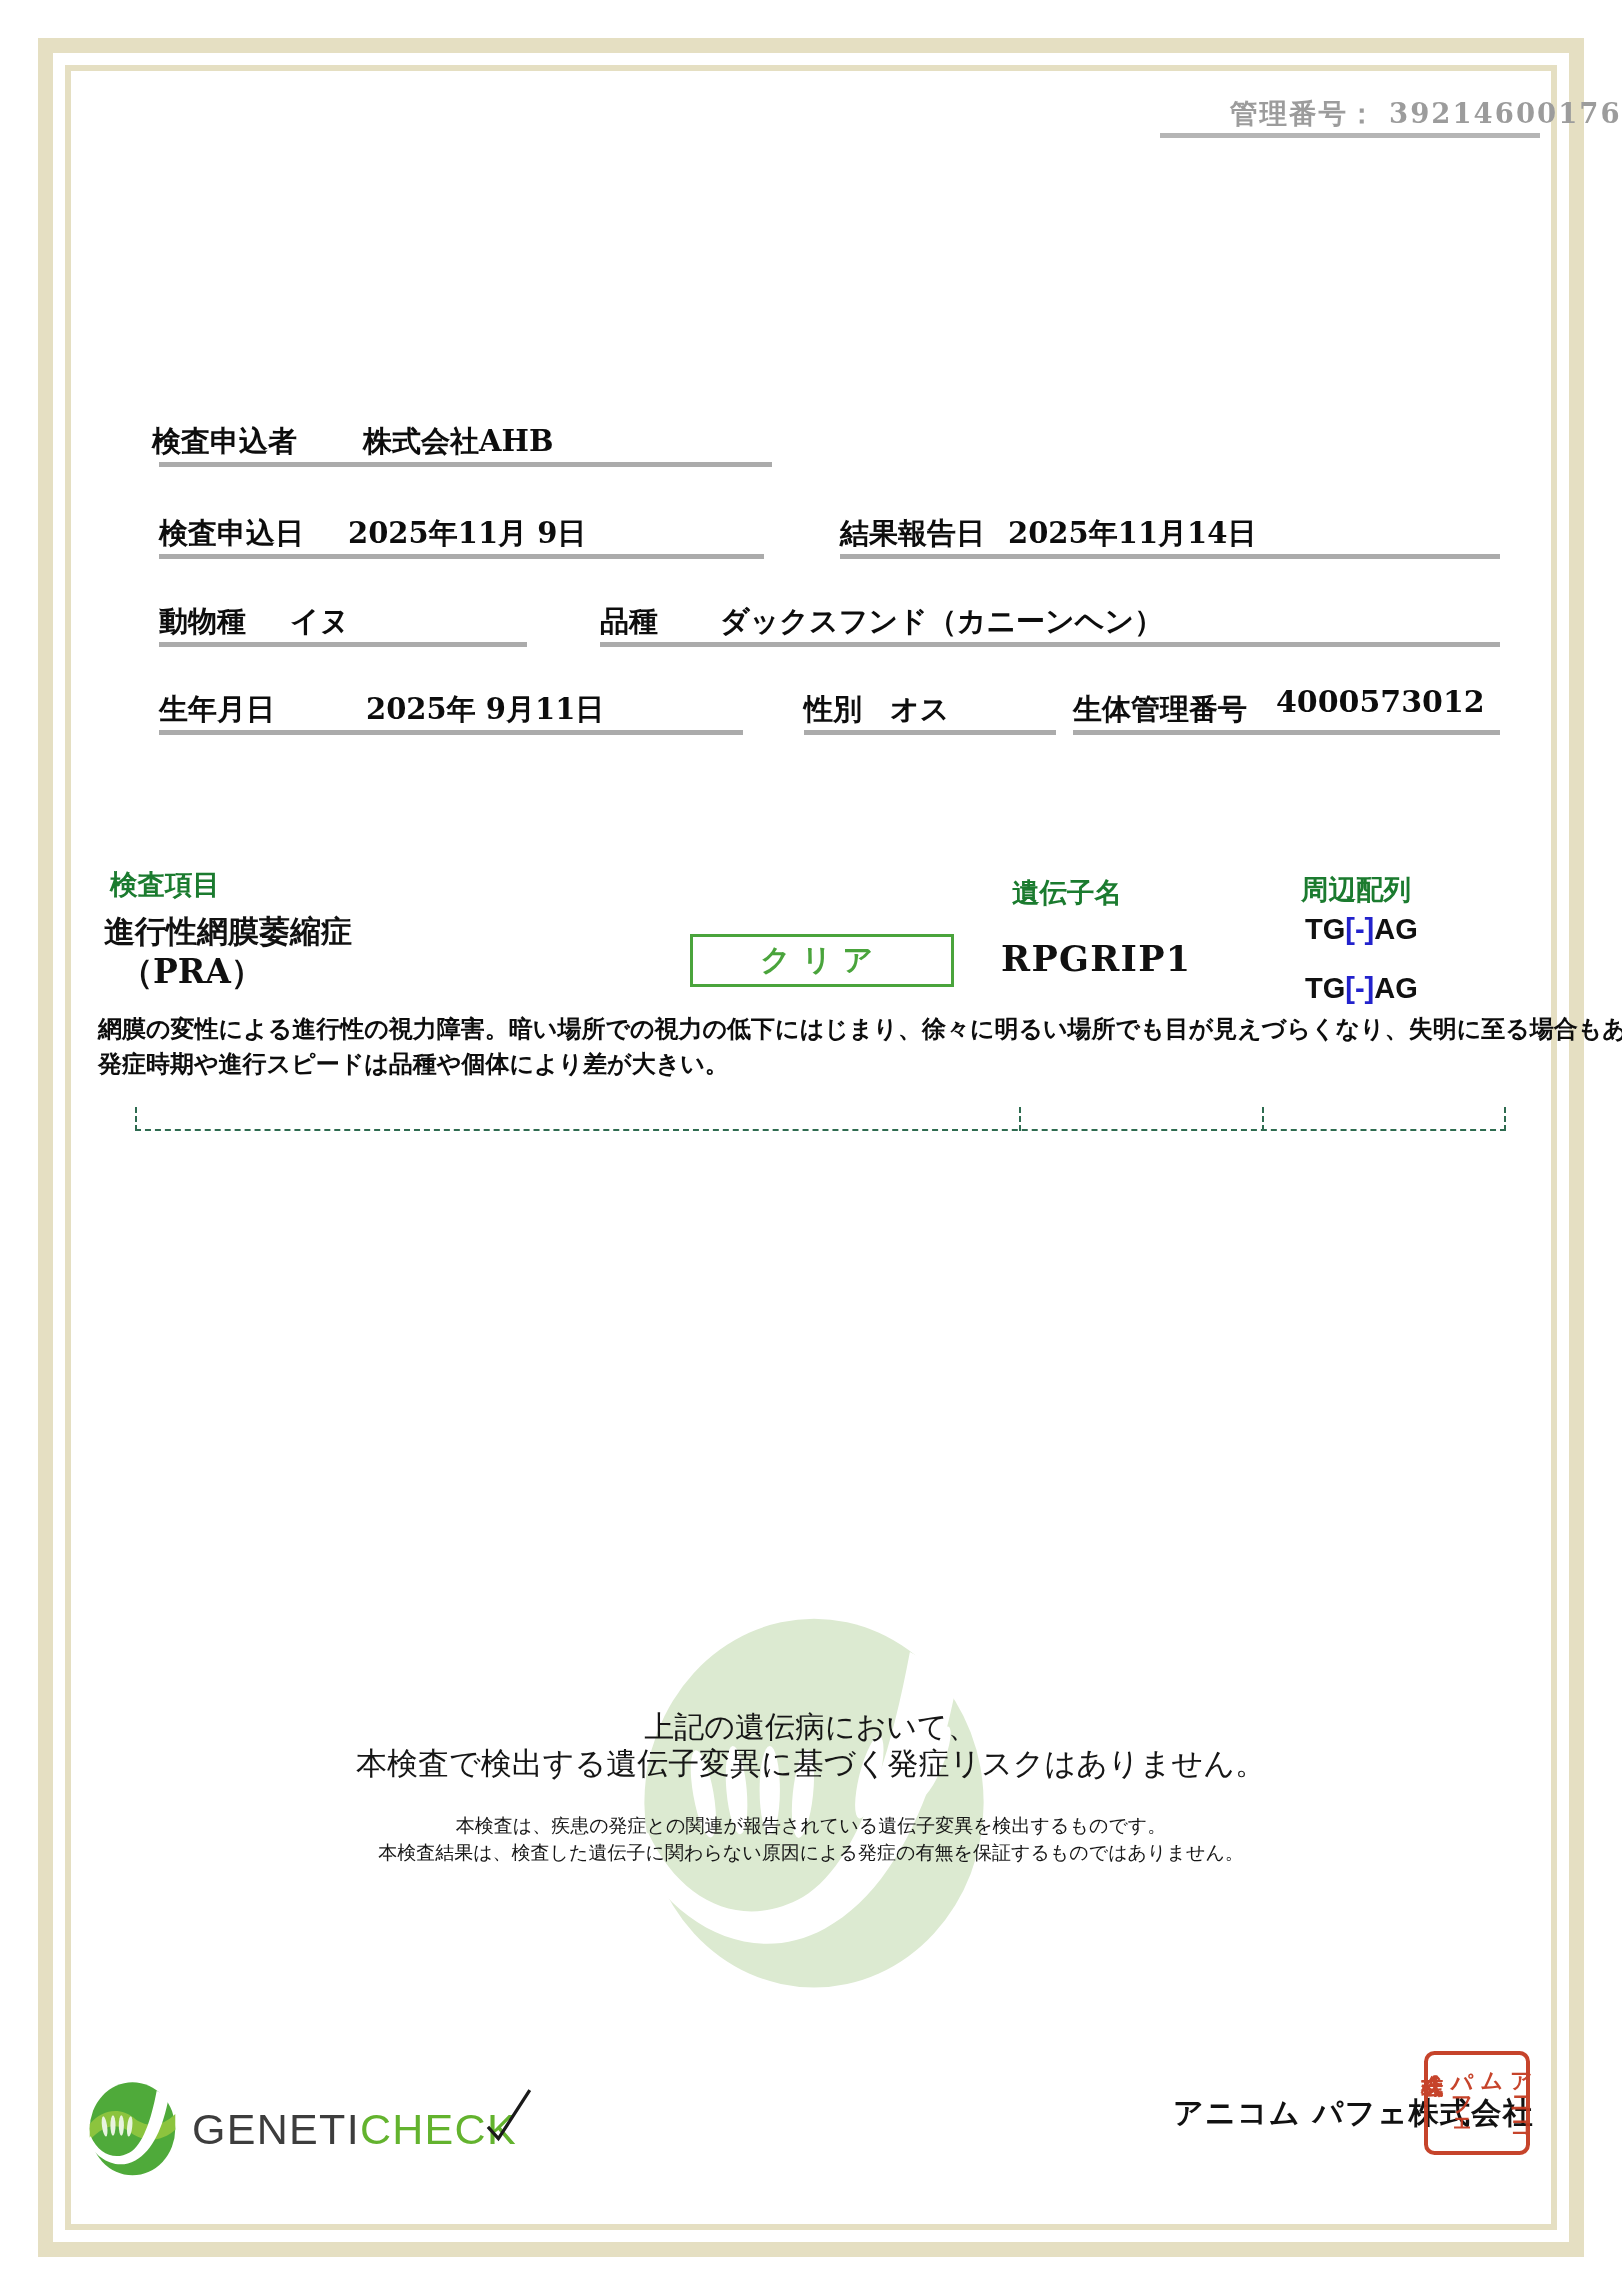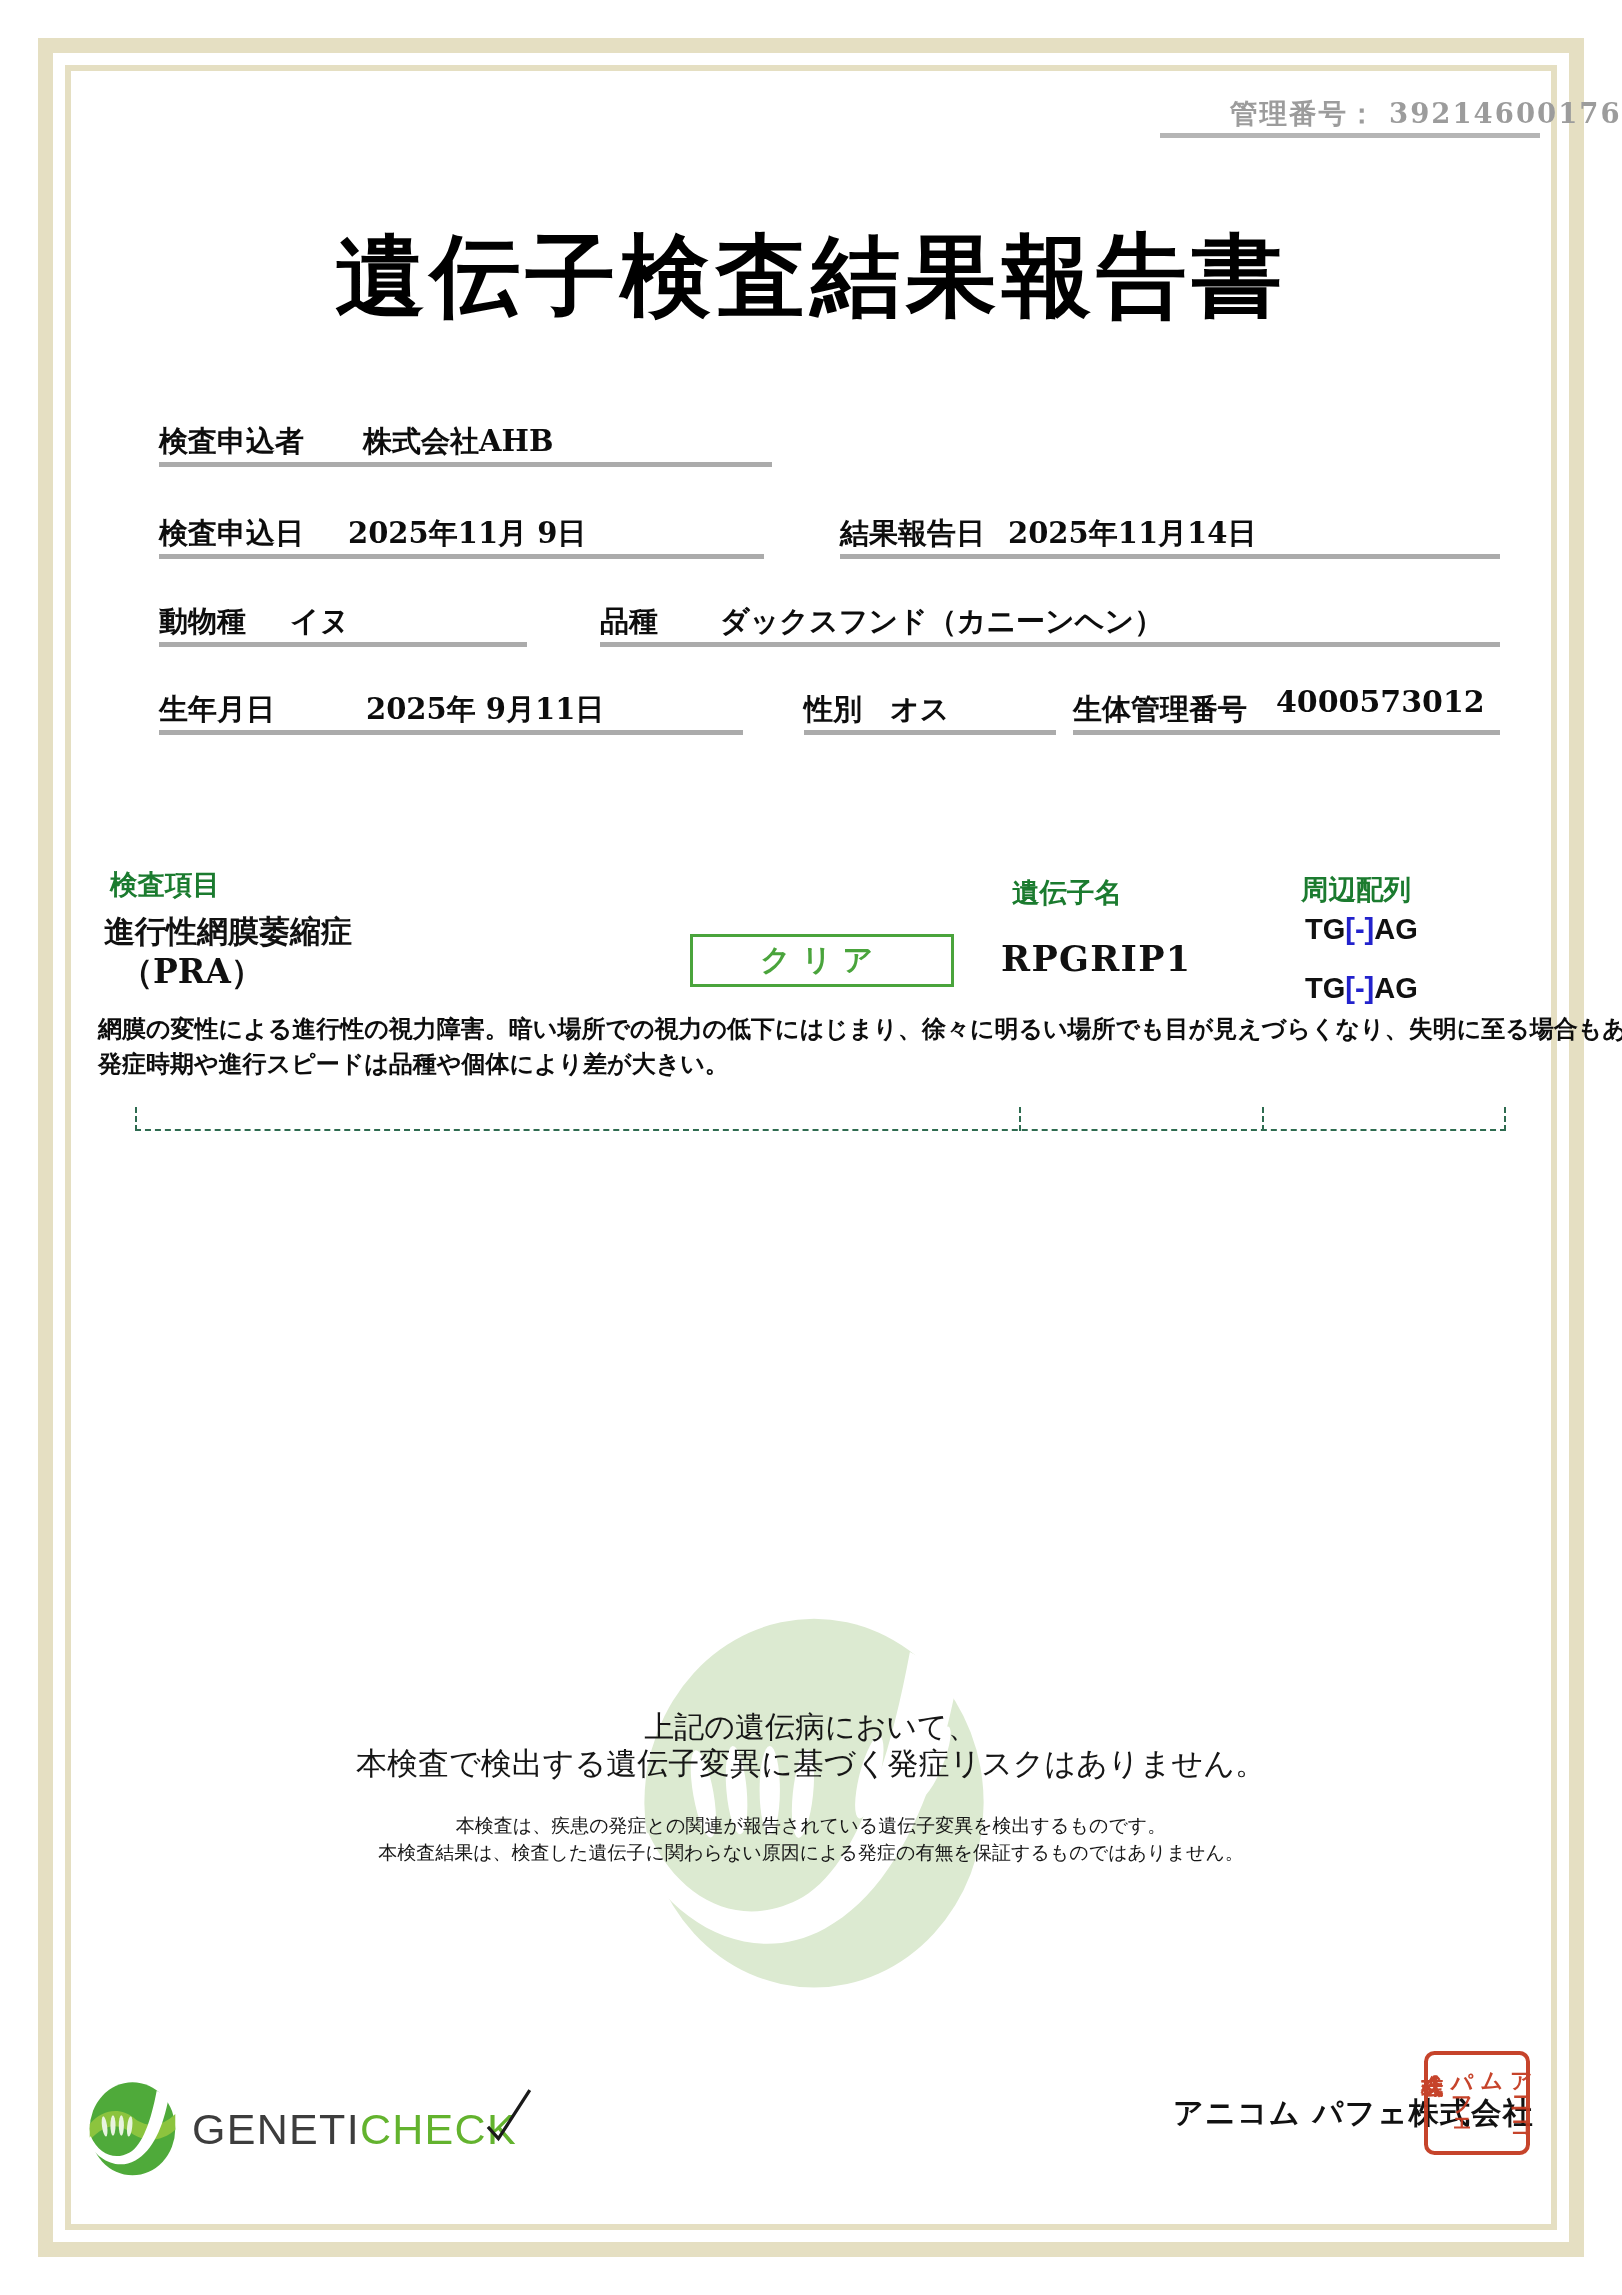--- a/index.html
+++ b/index.html
@@ -80,23 +80,22 @@
 <body>
 
 <div class="page">
 
   <div class="frame-outer"></div>
   <div class="frame-inner"></div>
 
   <div class="abs mgmt"><span>管理番号：</span>&nbsp;<span>392146001764819</span></div>
   <div class="mgmt-line underline"></div>
 
-  <div class="abs title">遺伝子検査結果報告書</div>
 
-  <div class="abs label" style="left:159px;top:422px;">検査申込者</div>
+  <div class="abs label" style="left:152px;top:422px;">検査申込者</div>
   <div class="abs value" style="left:363px;top:422px;">株式会社AHB</div>
   <div class="underline" style="left:159px;top:462px;width:613px;"></div>
 
   <div class="abs label" style="left:159px;top:514px;">検査申込日</div>
   <div class="abs value" style="left:348px;top:514px;">2025年11月 9日</div>
   <div class="underline" style="left:159px;top:554px;width:605px;"></div>
 
   <div class="abs label" style="left:840px;top:514px;">結果報告日</div>
   <div class="abs value" style="left:1008px;top:514px;">2025年11月14日</div>
   <div class="underline" style="left:840px;top:554px;width:660px;"></div>

